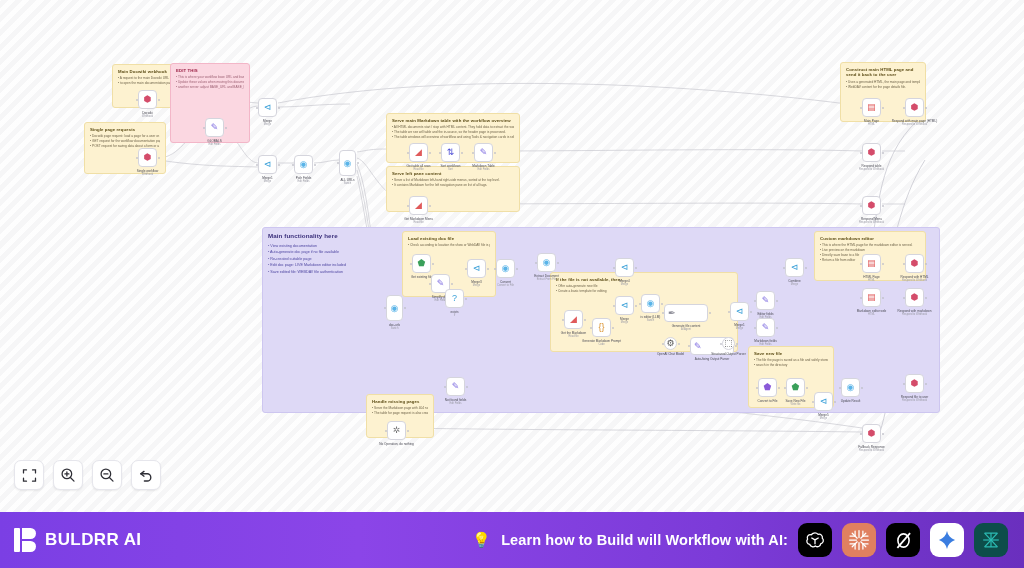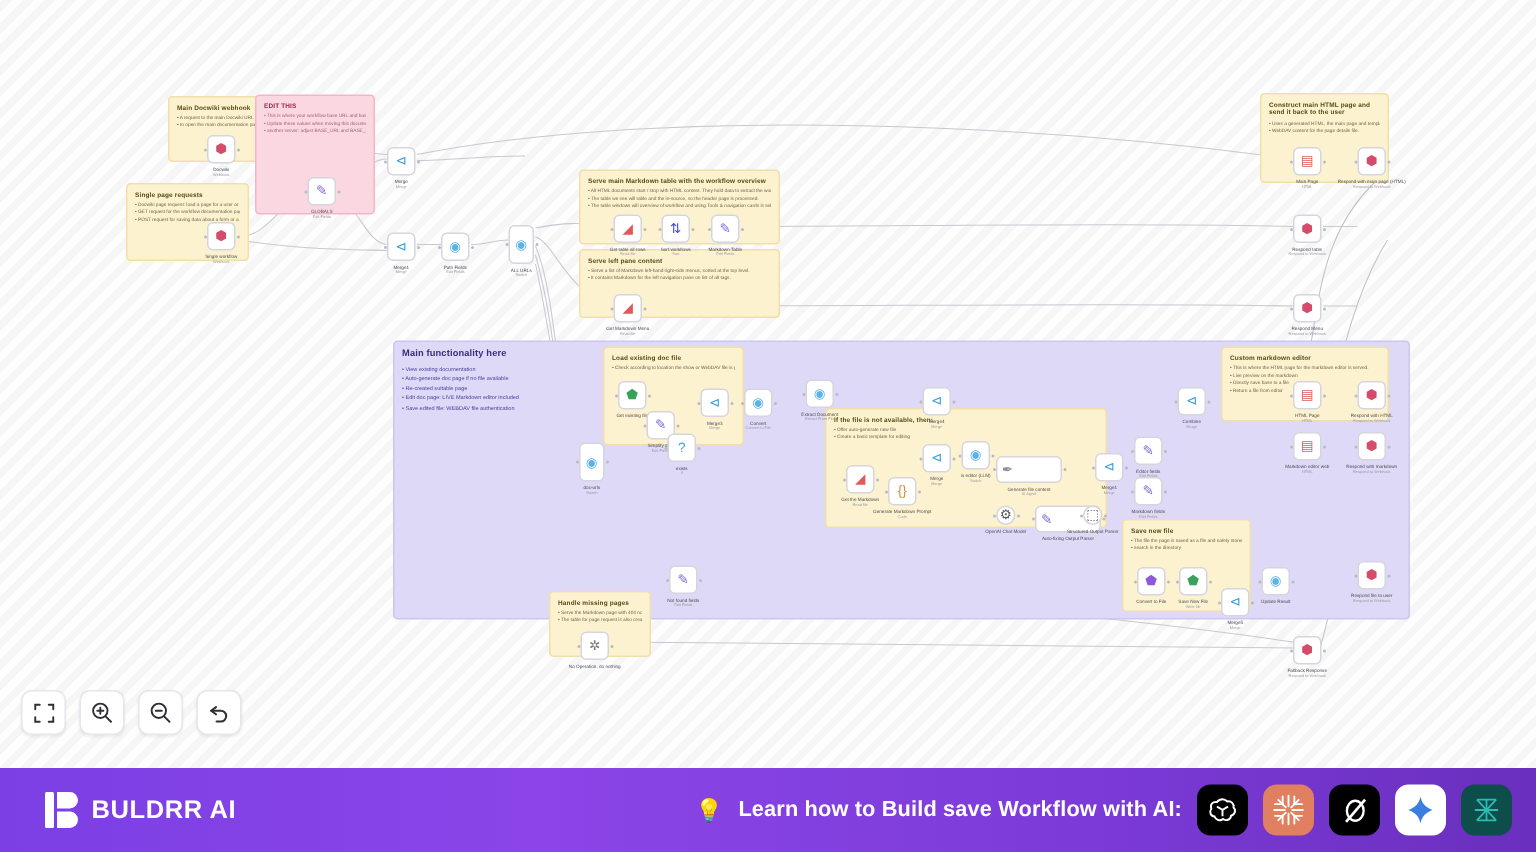--- a/index.html
+++ b/index.html
@@ -84,21 +84,21 @@
     display:flex; align-items:center; justify-content:center;
     color:#2f2f36;
   }
 
   
   #footer {
     position: absolute; left:0; bottom:0; width: 1024px; height: 56px;
     background: linear-gradient(90deg,#7b3fe4 0%, #8b45e8 35%, #7c3bd8 70%, #6a2fbe 100%);
     display:flex; align-items:center;
   }
-  #brand { display:flex; align-items:center; gap:9px; padding-left:30px; }
+  #brand { display:flex; align-items:center; gap:9px; padding-left:14px; }
   #brand .logo {
     width:22px; height:24px; position:relative;
   }
   #brand .logo .bar {
     position:absolute; left:0; top:0; width:6px; height:24px; background:#fff; border-radius:1px;
   }
   #brand .logo .b1 { position:absolute; left:8px; top:0; width:14px; height:11px; background:#fff; border-radius:0 6px 6px 0; }
   #brand .logo .b2 { position:absolute; left:8px; top:12.5px; width:14px; height:11.5px; background:#fff; border-radius:0 6px 6px 0; }
   #brand .bname { color:#fff; font-size:17px; font-weight:700; letter-spacing:.4px; }
 
@@ -737,21 +737,21 @@
     <div class="logo">
       <span class="bar"></span>
         <span class="b1"></span>
         <span class="b2"></span>
     </div>
     <span class="bname">BULDRR AI</span>
   </div>
 
   <div id="learn">
     <span class="bulb">💡</span>
-    <span class="ltext">Learn how to Build save Workflow with AI:</span>
+    <span class="ltext">Learn how to Build will Workflow with AI:</span>
 
     <div class="ai-ico ai-openai">
       <svg width="22" height="22" viewBox="0 0 24 24" fill="none" stroke="#fff" stroke-width="1.4">
         <path d="M12 4.2c2 0 3.4 1.6 3.4 1.6s2.1-.6 3.6.9 1 3.5 1 3.5 1.5 1.3 1 3.3-2.8 2.7-2.8 2.7-.3 2.2-2.2 2.9-3.6-.6-3.6-.6-1.6 1.4-3.6.8-2.6-2.6-2.6-2.6-2.2-.2-2.9-2.1.6-3.5.6-3.5S3 8.6 4.4 7.2s3.5-.9 3.5-.9S9.6 4.2 12 4.2z"></path>
         <path d="M8 9.6l4 2.3 4-2.3M12 11.9v4.6"></path>
       </svg>
     </div>
 
     <div class="ai-ico ai-claude">
       <svg width="24" height="24" viewBox="0 0 24 24" stroke="#fff" stroke-width="1.25" stroke-linecap="round">

